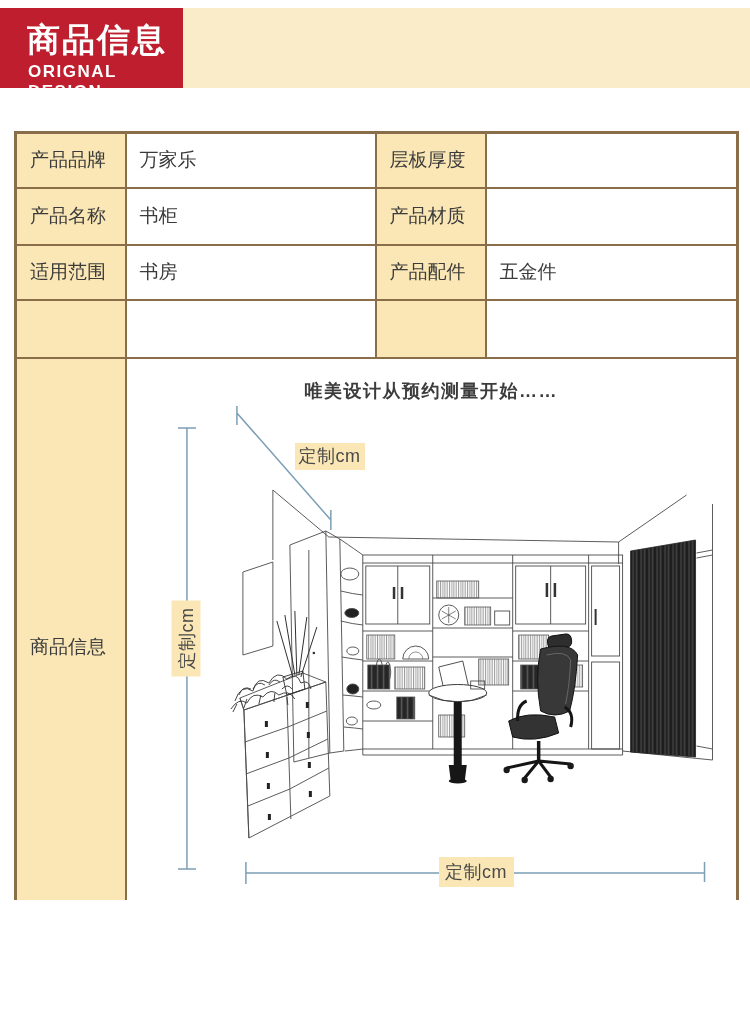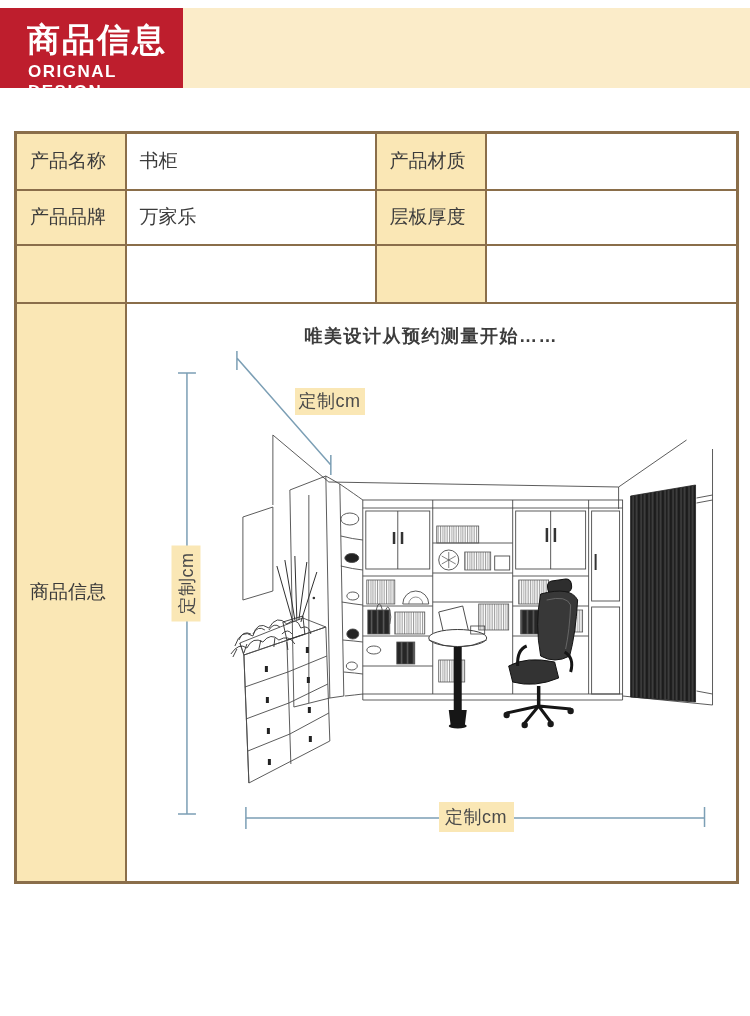--- a/index.html
+++ b/index.html
@@ -42,31 +42,37 @@
   </div>
 
   <table class="info">
     <colgroup>
         <col class="c1">
         <col class="c2">
         <col class="c3">
         <col class="c4">
       </colgroup>
     <tbody>
-        <tr class="r r1">
+        <tr class="r">
+      <td class="lbl">产品品牌</td>
+      <td class="val">万家乐</td>
+      <td class="lbl">层板厚度</td>
+      <td class="val"></td>
+    </tr>
+    <tr class="r r1">
       <td class="lbl">产品名称</td>
       <td class="val">书柜</td>
       <td class="lbl">产品材质</td>
       <td class="val"></td>
     </tr>
     <tr class="r">
-      <td class="lbl">产品品牌</td>
-      <td class="val">万家乐</td>
-      <td class="lbl">层板厚度</td>
-      <td class="val"></td>
+      <td class="lbl">适用范围</td>
+      <td class="val">书房</td>
+      <td class="lbl">产品配件</td>
+      <td class="val">五金件</td>
     </tr>
     <tr class="r r5">
       <td class="lbl"></td>
       <td class="val"></td>
       <td class="lbl"></td>
       <td class="val"></td>
     </tr>
     <tr>
       <td class="lbl dimlbl">商品信息</td>
       <td class="fig" colspan="3">

